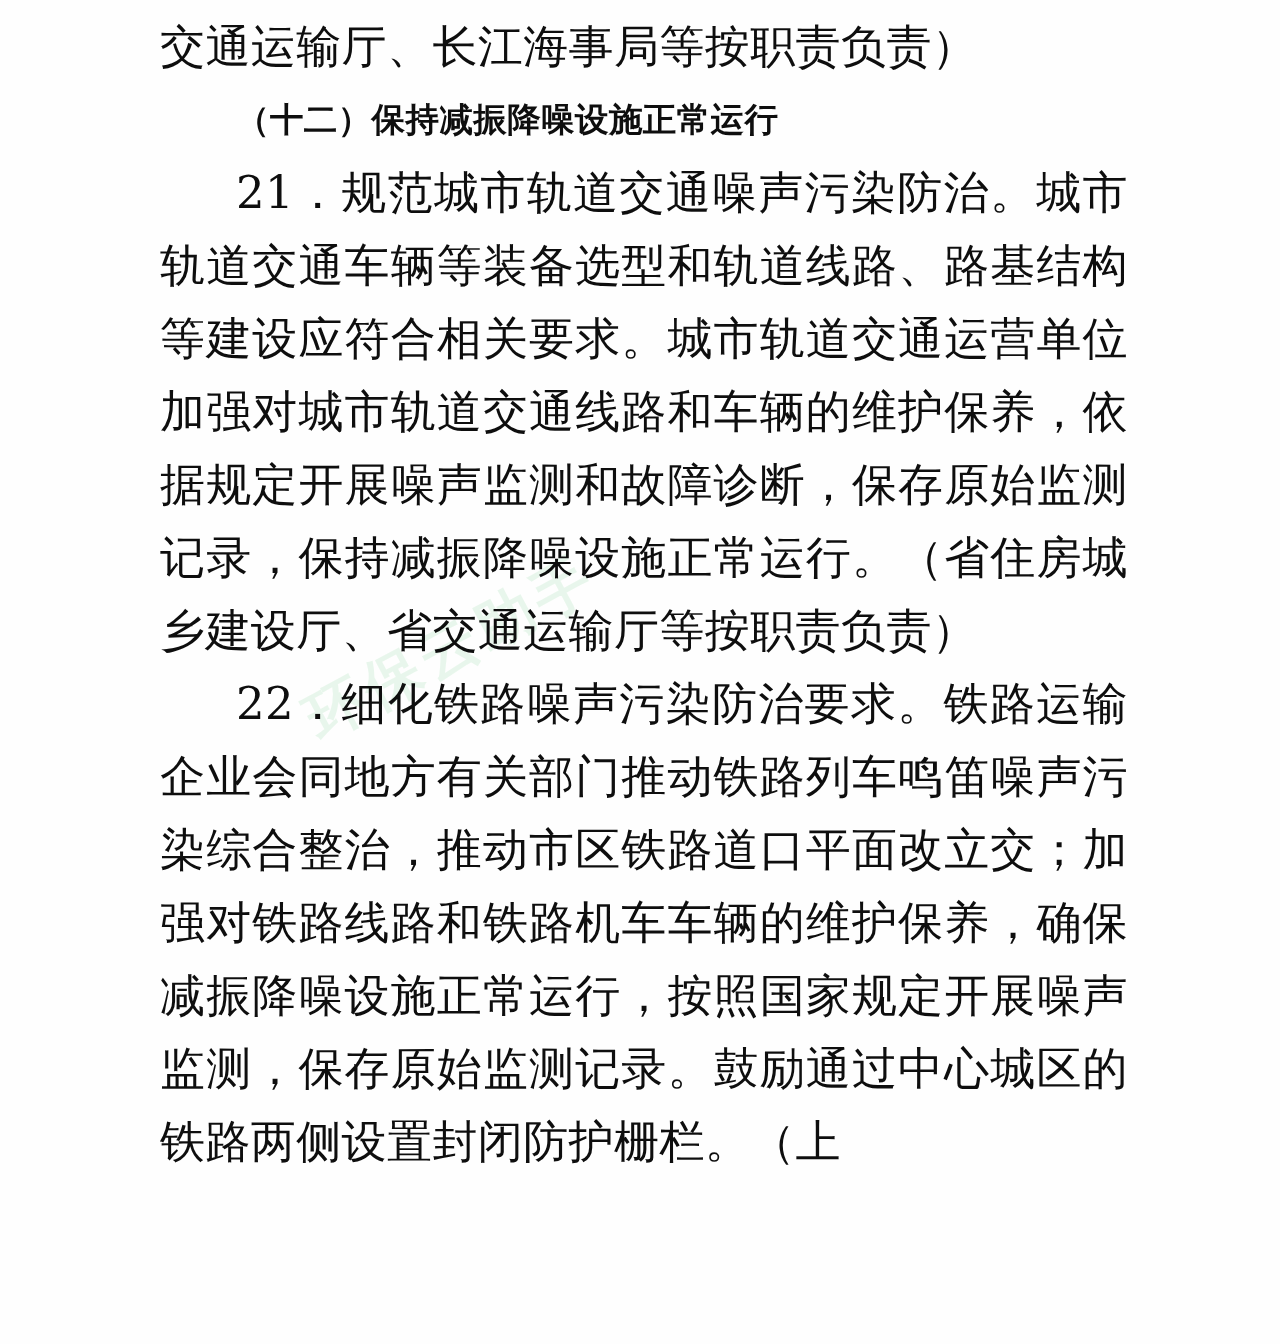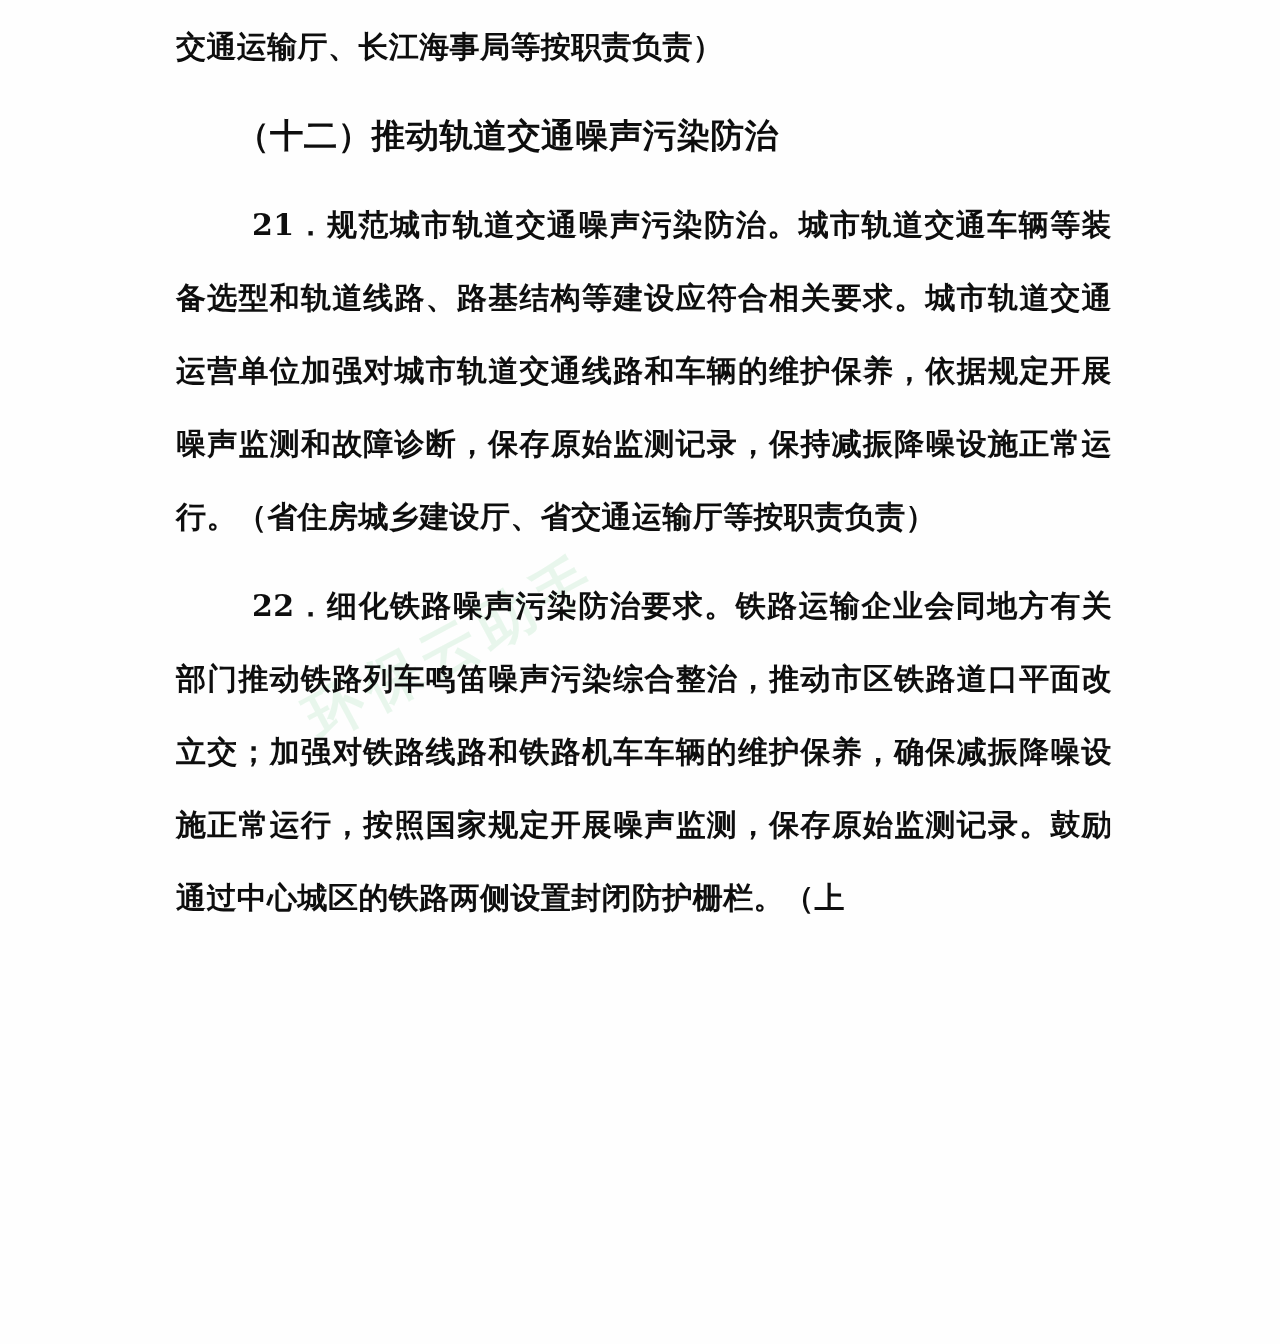--- a/index.html
+++ b/index.html
@@ -16,27 +16,27 @@
     font-family: "DejaVu Serif", "Liberation Serif", serif;
     color: #0e0e0e;
   }
   .content {
     position: absolute;
     left: 160px;
     top: 0px;
     width: 968px;
   }
   .para {
-    font-size: 30px;
+    font-size: 45px;
     line-height: 73px;
     letter-spacing: 0.4px;
     text-align: justify;
     text-justify: inter-character;
-    margin: 16px;
-    font-weight: 700;
+    margin: 0;
+    font-weight: 400;
   }
   .indent {
     text-indent: 76px;
   }
   .heading {
     font-size: 33.5px;
     line-height: 73px;
     margin: 0;
     text-indent: 76px;
     font-weight: 600;
@@ -72,20 +72,20 @@
 
   <div class="watermark">
     <span>环保云助手</span>
   </div>
 
   <div class="content">
 
     <p class="para first-line">交通运输厅、长江海事局等按职责负责）</p>
 
 
-    <p class="heading">（十二）推动轨道交通噪声污染防治</p>
+    <p class="heading">（十二）保持减振降噪设施正常运行</p>
 
     <p class="para indent">21．规范城市轨道交通噪声污染防治。城市轨道交通车辆等装备选型和轨道线路、路基结构等建设应符合相关要求。城市轨道交通运营单位加强对城市轨道交通线路和车辆的维护保养，依据规定开展噪声监测和故障诊断，保存原始监测记录，保持减振降噪设施正常运行。（省住房城乡建设厅、省交通运输厅等按职责负责）</p>
 
     <p class="para indent">22．细化铁路噪声污染防治要求。铁路运输企业会同地方有关部门推动铁路列车鸣笛噪声污染综合整治，推动市区铁路道口平面改立交；加强对铁路线路和铁路机车车辆的维护保养，确保减振降噪设施正常运行，按照国家规定开展噪声监测，保存原始监测记录。鼓励通过中心城区的铁路两侧设置封闭防护栅栏。（上</p>
 
   </div>
 </div>
 
 </body></html>

